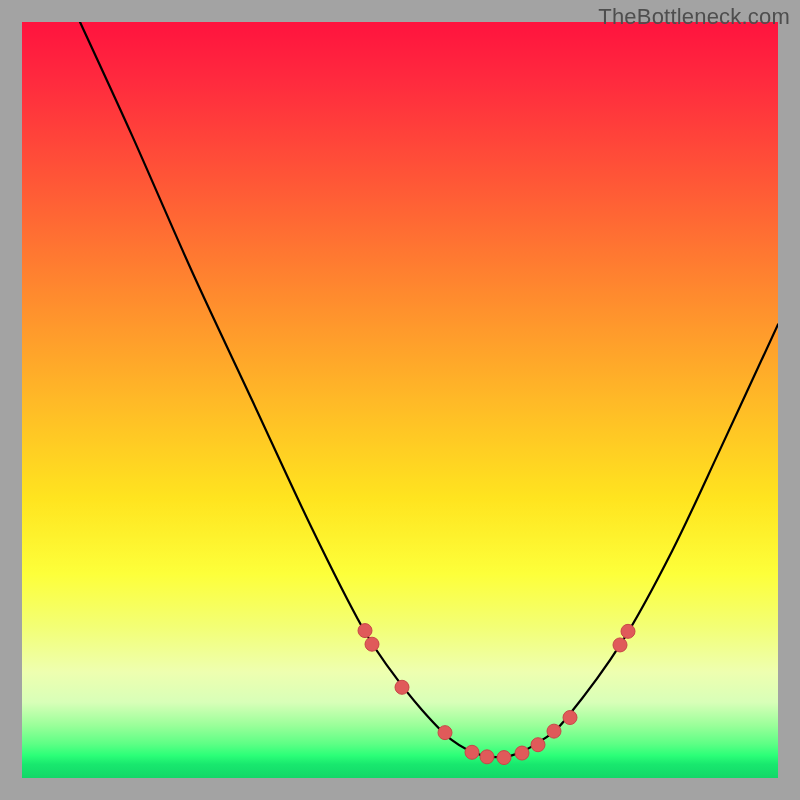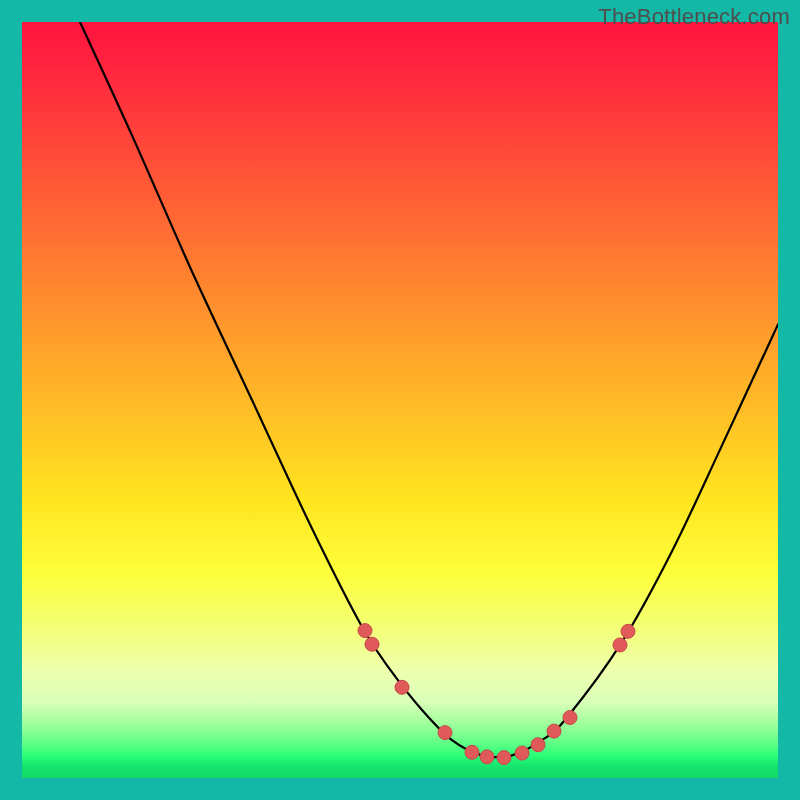--- a/index.html
+++ b/index.html
@@ -10,21 +10,21 @@
     background: #000;
     overflow: hidden;
     font-family: Arial, Helvetica, sans-serif;
   }
   .frame {
     position: absolute;
     left: 0;
     top: 0;
     width: 800px;
     height: 800px;
-    background: #14b8a6;
+    background: #a3a3a3;
   }
   .plot {
     position: absolute;
     left: 22px;
     top: 22px;
     width: 756px;
     height: 756px;
     
     background: linear-gradient(
       to bottom,

